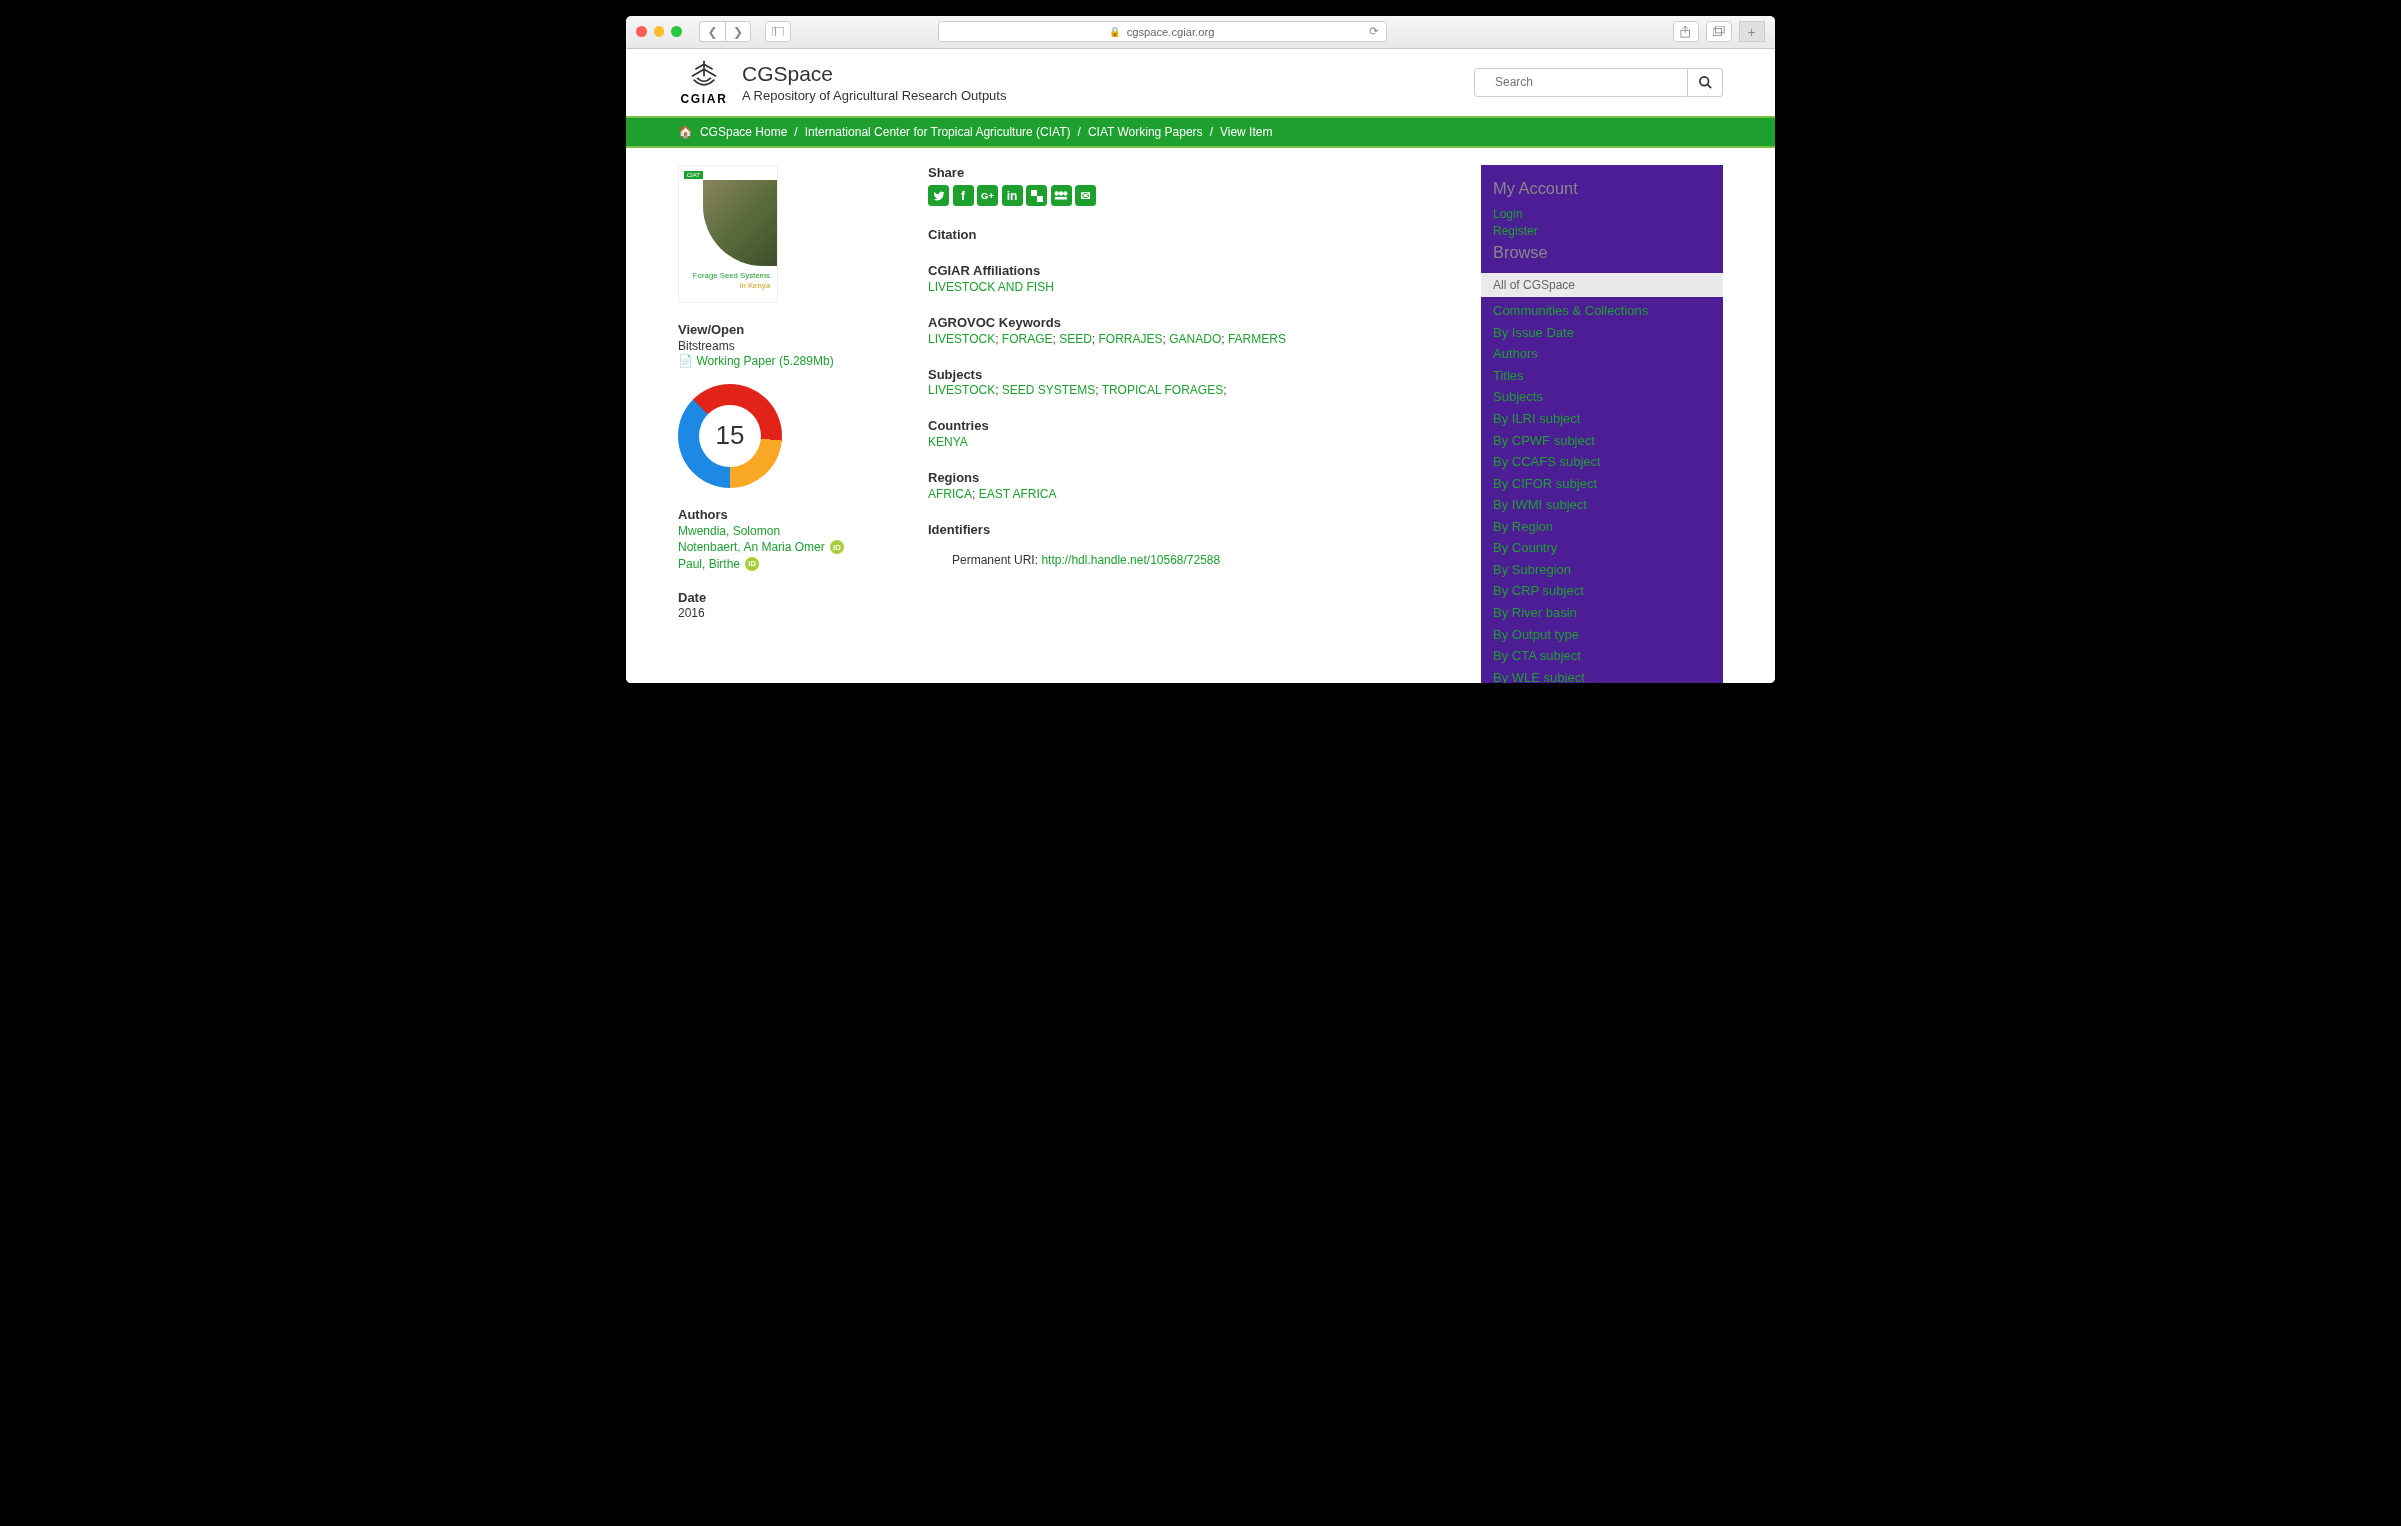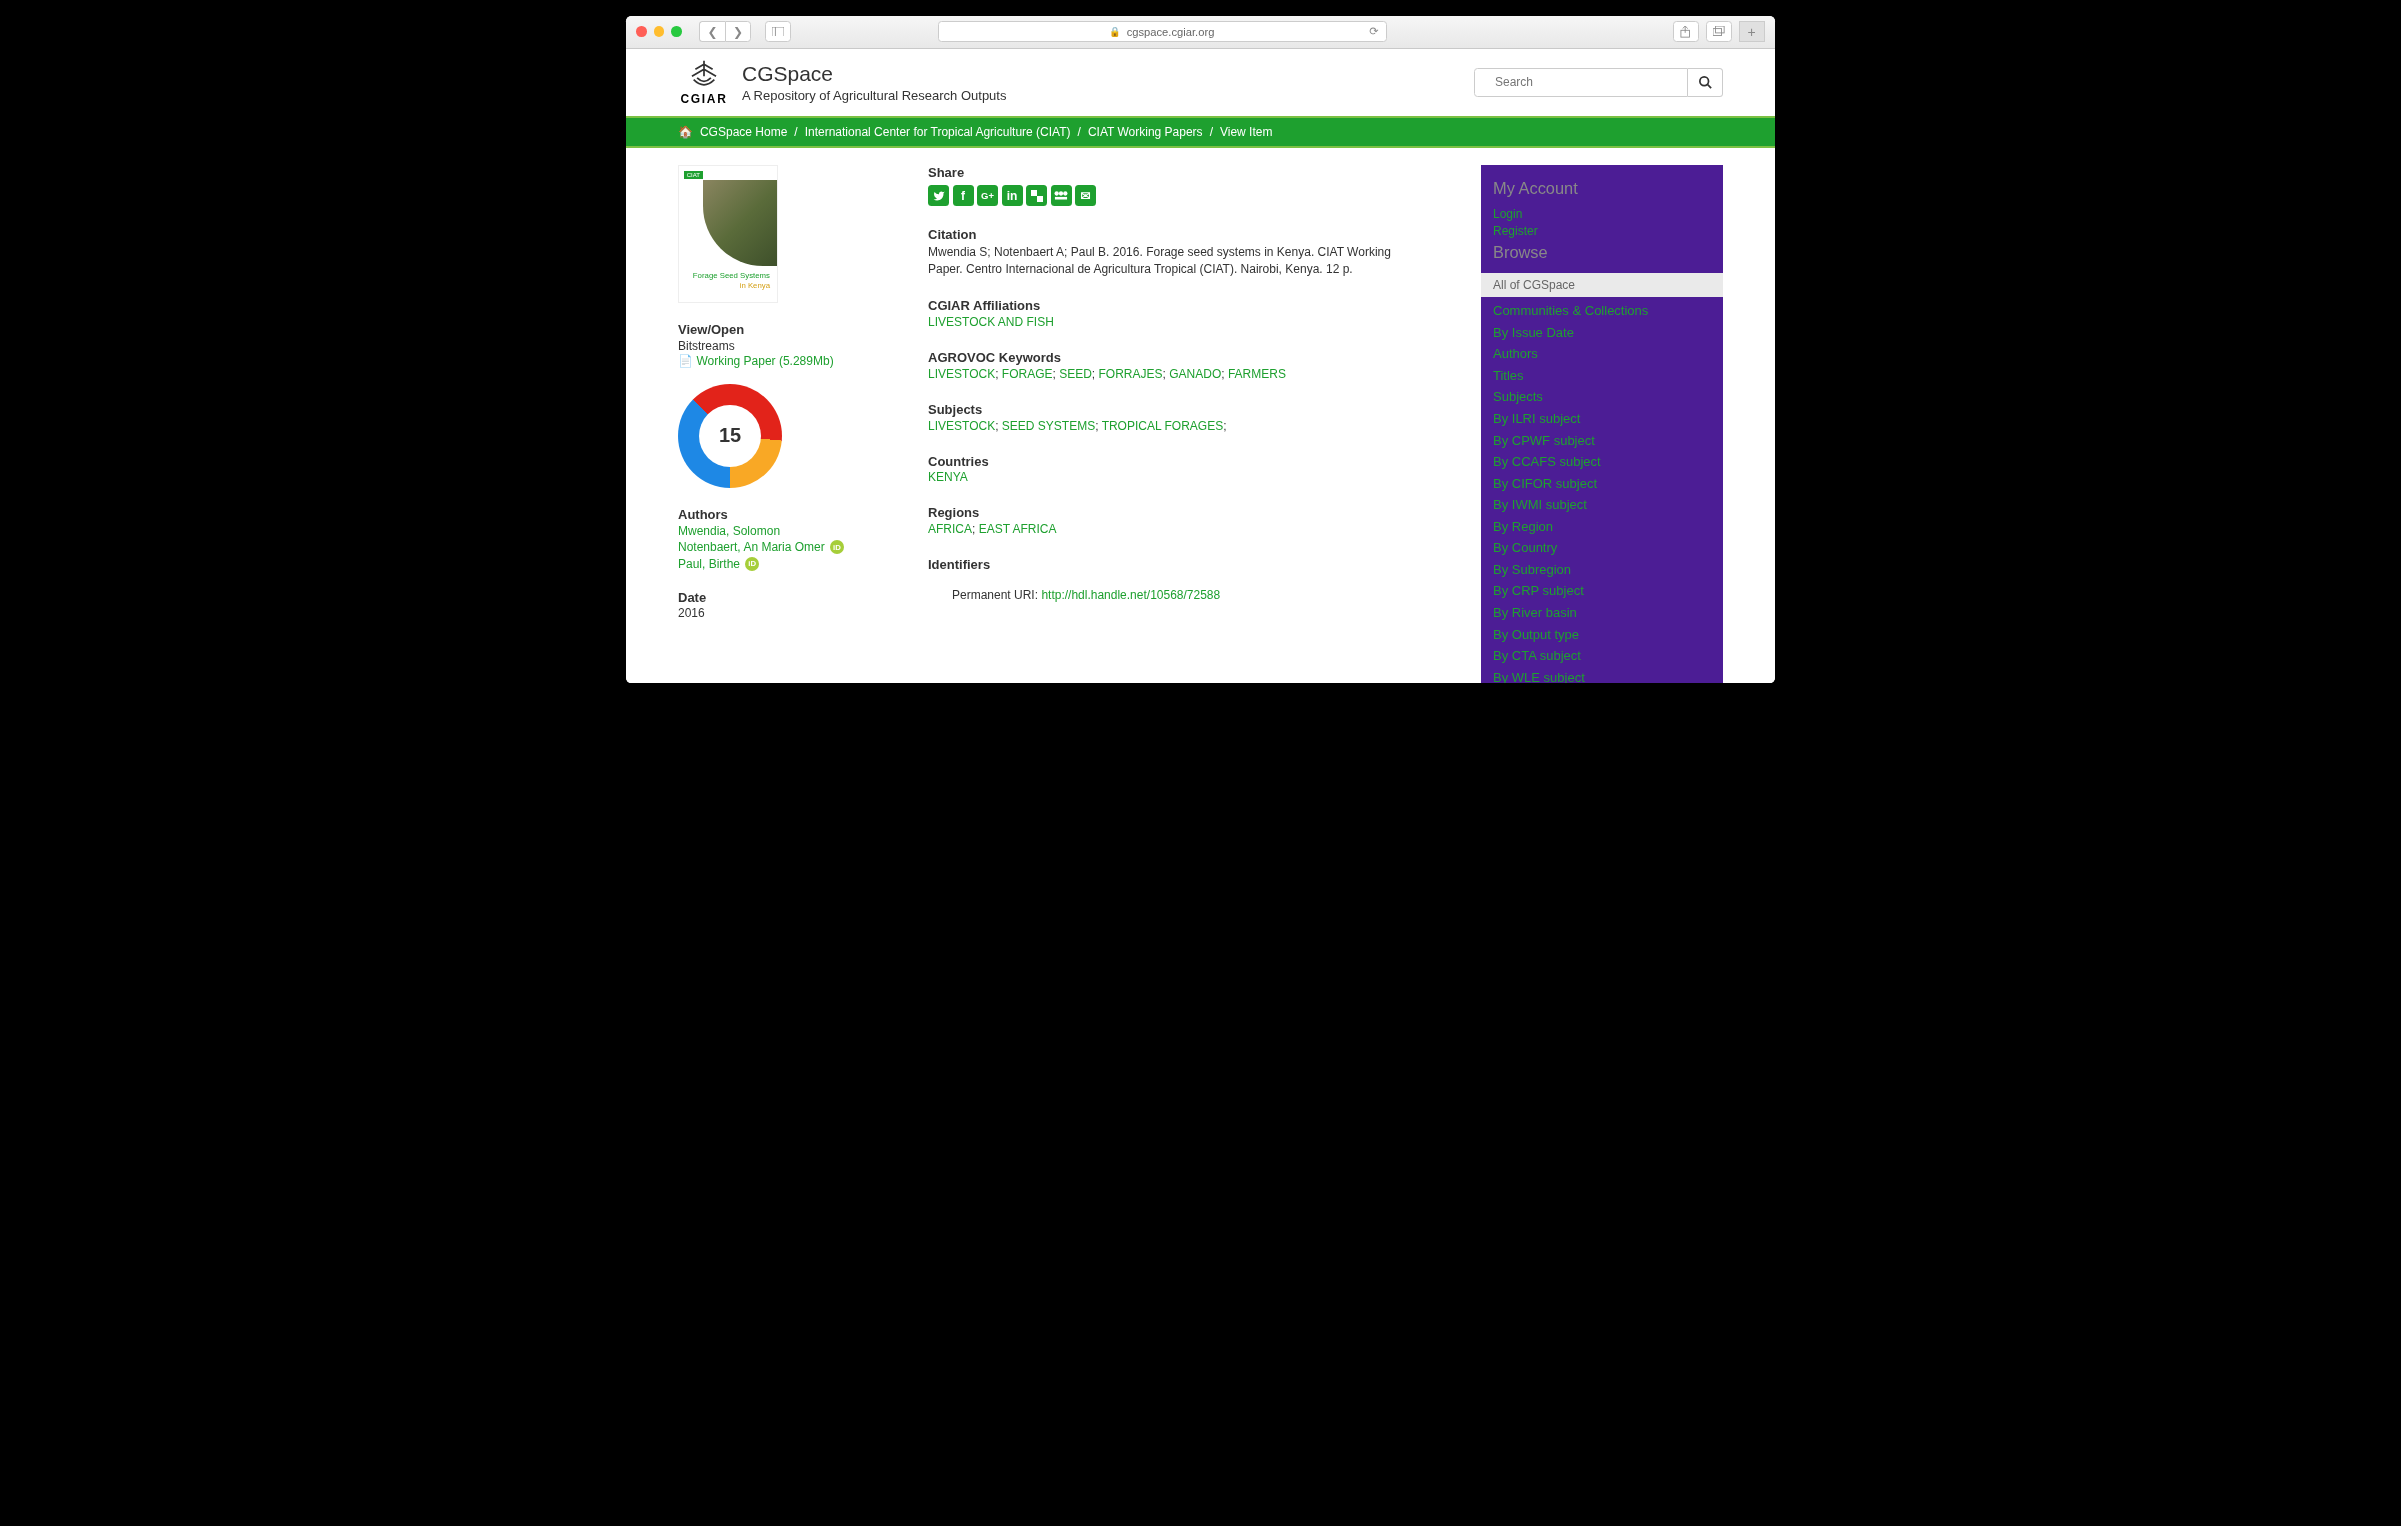--- a/index.html
+++ b/index.html
@@ -59,21 +59,21 @@
 .thumb-badge { position: absolute; top: 5.2px; left: 5.2px; font-size: 6px; background: #1ea02f; color: #fff; padding: 0.9px 2.6px; }
 
 .section-h { font-size: 13px; font-weight: 600; color: #333; margin-top: 19px; margin-bottom: 1.7px; }
 .leftcol .section-h:first-of-type { margin-top: 26px; }
 .bitstreams { font-size: 12px; color: #333; }
 .dl-link { color: #1ea02f; font-size: 12px; text-decoration: none; display: flex; align-items: center; gap: 3.5px; margin-top: 1.7px; }
 
 .altmetric { width: 104px; height: 104px; margin-top: 15.5px; position: relative; }
 .donut { width: 104px; height: 104px; border-radius: 50%; background: conic-gradient(#e2231a 0deg 95deg,#f9a825 95deg 180deg,#1e88e5 180deg 315deg,#e2231a 315deg 360deg); position: relative; }
 .donut::after { content: ""; position: absolute; top: 21px; left: 21px; width: 62px; height: 62px; background: #fff; border-radius: 50%; }
-.donut-num { position: absolute; top: 0; left: 0; width: 104px; height: 104px; display: flex; align-items: center; justify-content: center; font-size: 20px; font-weight: 700; color: #333; z-index: 2; }
+.donut-num { position: absolute; top: 0; left: 0; width: 104px; height: 104px; display: flex; align-items: center; justify-content: center; font-size: 26px; font-weight: 400; color: #333; z-index: 2; }
 
 .authors a { color: #1ea02f; font-size: 12px; text-decoration: none; display: inline-block; }
 .authors div { margin-bottom: 2.6px; display: flex; align-items: center; gap: 5.2px; }
 .orcid { width: 14px; height: 14px; border-radius: 50%; background: #a6ce39; color: #fff; font-size: 7.8px; font-weight: 700; display: inline-flex; align-items: center; justify-content: center; }
 
 .share-icons { display: flex; gap: 3.5px; margin-top: 5.2px; }
 .sicon { width: 21px; height: 21px; background: #1ea02f; border-radius: 3.5px; color: #fff; display: flex; align-items: center; justify-content: center; font-size: 12px; font-weight: 700; }
 
 .midcol .section-h { margin-top: 21px; }
 .midcol .section-h:first-child { margin-top: 0; }
@@ -239,21 +239,20 @@
                       <circle cx="3" cy="4" r="2.5"></circle>
                       <circle cx="8" cy="4" r="2.5"></circle>
                       <circle cx="13" cy="4" r="2.5"></circle>
                       <rect x="1" y="8" width="14" height="3"></rect>
                     </svg>
                   </div>
               <div class="sicon">✉</div>
             </div>
 
             <div class="section-h">Citation</div>
-            <div class="citation-text">Mwendia S; Notenbaert A; Paul B. 2016. Forage seed systems in Kenya. CIAT Working Paper. Centro Internacional de Agricultura Tropical (CIAT). Nairobi, Kenya. 12 p.</div>
 
             <div class="section-h">CGIAR Affiliations</div>
             <div class="link-list"><a href="#">LIVESTOCK AND FISH</a></div>
 
             <div class="section-h">AGROVOC Keywords</div>
             <div class="link-list">
               <a href="#">LIVESTOCK</a><span class="sep2">; </span>
               <a href="#">FORAGE</a><span class="sep2">; </span>
               <a href="#">SEED</a><span class="sep2">; </span>
               <a href="#">FORRAJES</a><span class="sep2">; </span>

